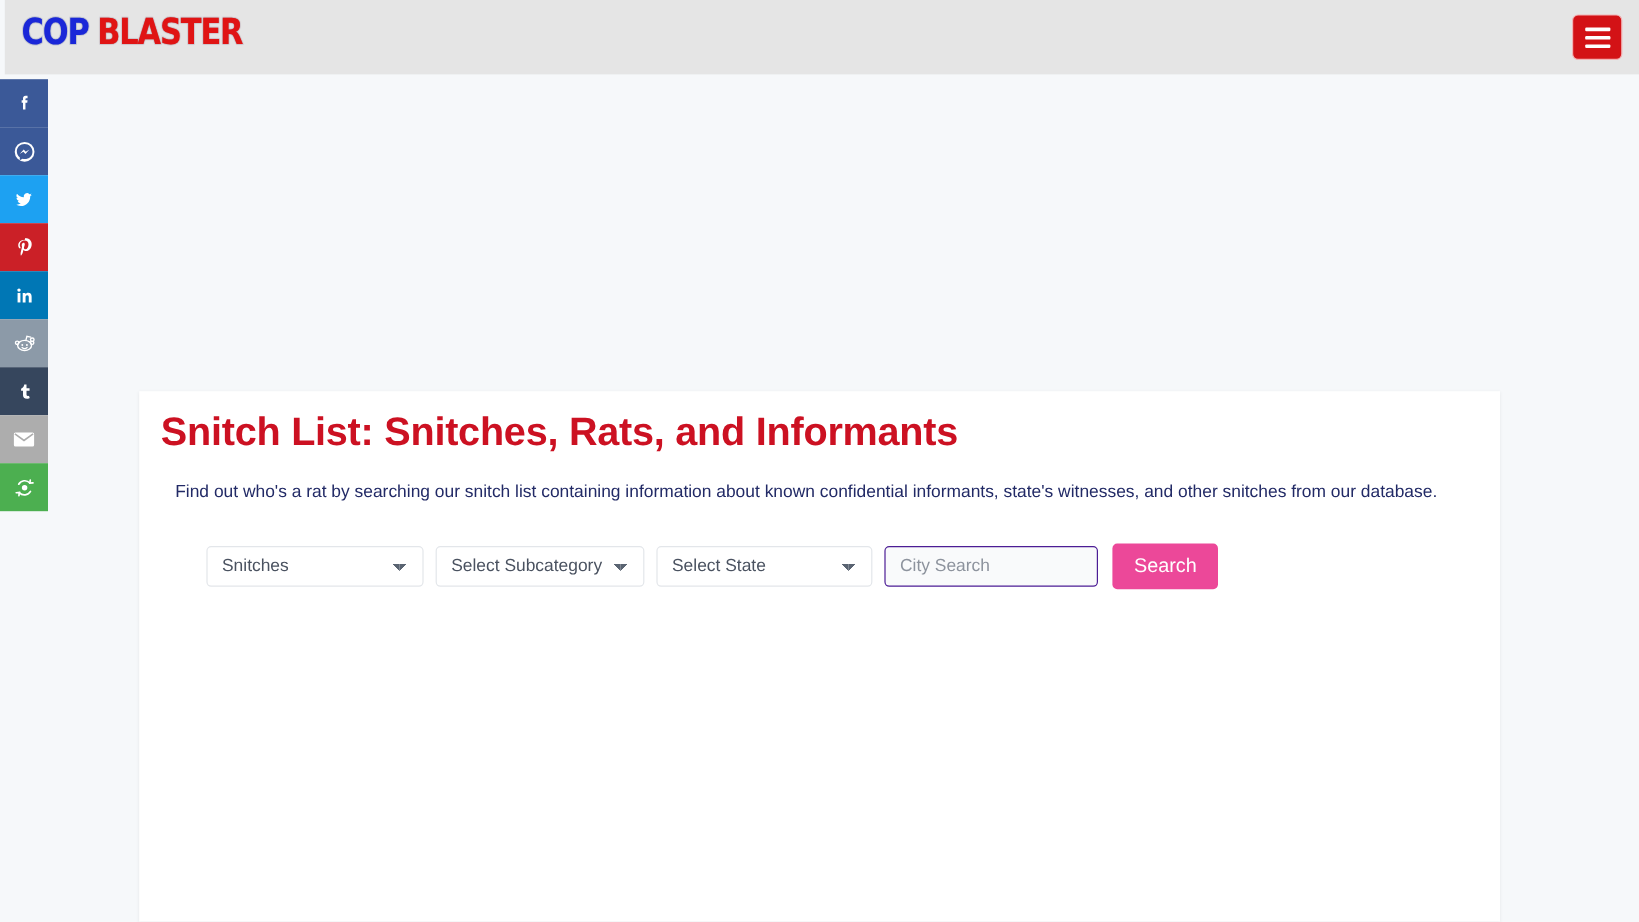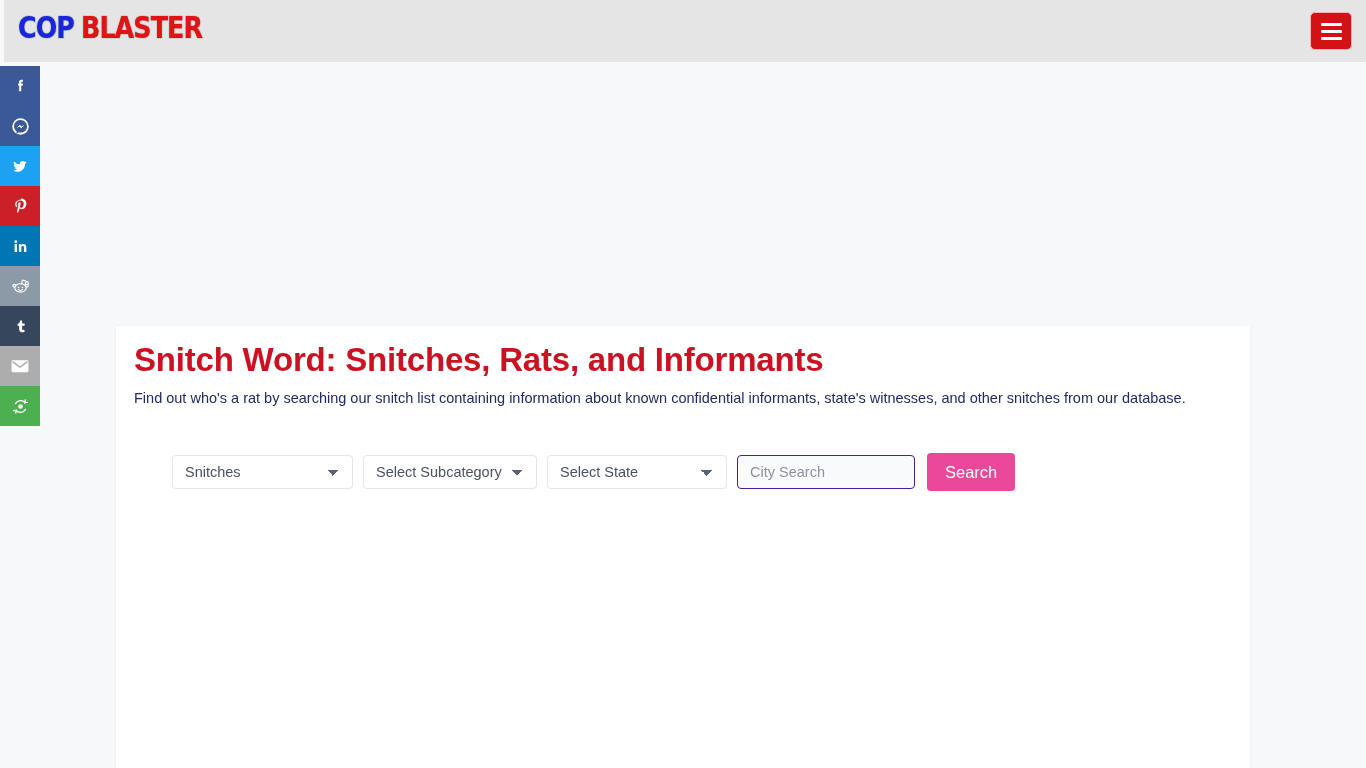--- a/index.html
+++ b/index.html
@@ -115,21 +115,21 @@
     margin: 0;
     padding: 12px 0 0 18px;
     color: #cc1122;
     font-size: 33px;
     line-height: 44px;
     font-weight: bold;
     letter-spacing: -0.2px;
   }
 
   #page-intro {
-    margin: 0;
+    margin: 12px;
     padding: 6px 14px 0 18px;
     color: #222a66;
     font-size: 14.5px;
     line-height: 21px;
     max-width: 1100px;
   }
 
   #search-form {
     position: absolute;
     left: 56px;
@@ -294,21 +294,21 @@
           <path d="M17.4 4.6l-.4 3 3-.3"></path>
           <path d="M6.6 19.4l.4-3-3 .3"></path>
         </svg>
     </span>
   </div>
 
 </div>
 
 <div id="content-card">
 
-  <h1 id="page-title">Snitch Word: Snitches, Rats, and Informants</h1>
+  <h1 id="page-title">Snitch List: Snitches, Rats, and Informants</h1>
 
   <p id="page-intro">Find out who's a rat by searching our snitch list containing information about known confidential informants, state's witnesses, and other snitches from our database.</p>
 
   <form id="search-form">
 
     <span class="field-wrap">
       <select id="select-category" class="sel-field"><option value="Snitches">Snitches</option><option value="Cops">Cops</option><option value="Judges">Judges</option><option value="Prosecutors">Prosecutors</option></select>
     </span>
 
     <span class="field-wrap">

